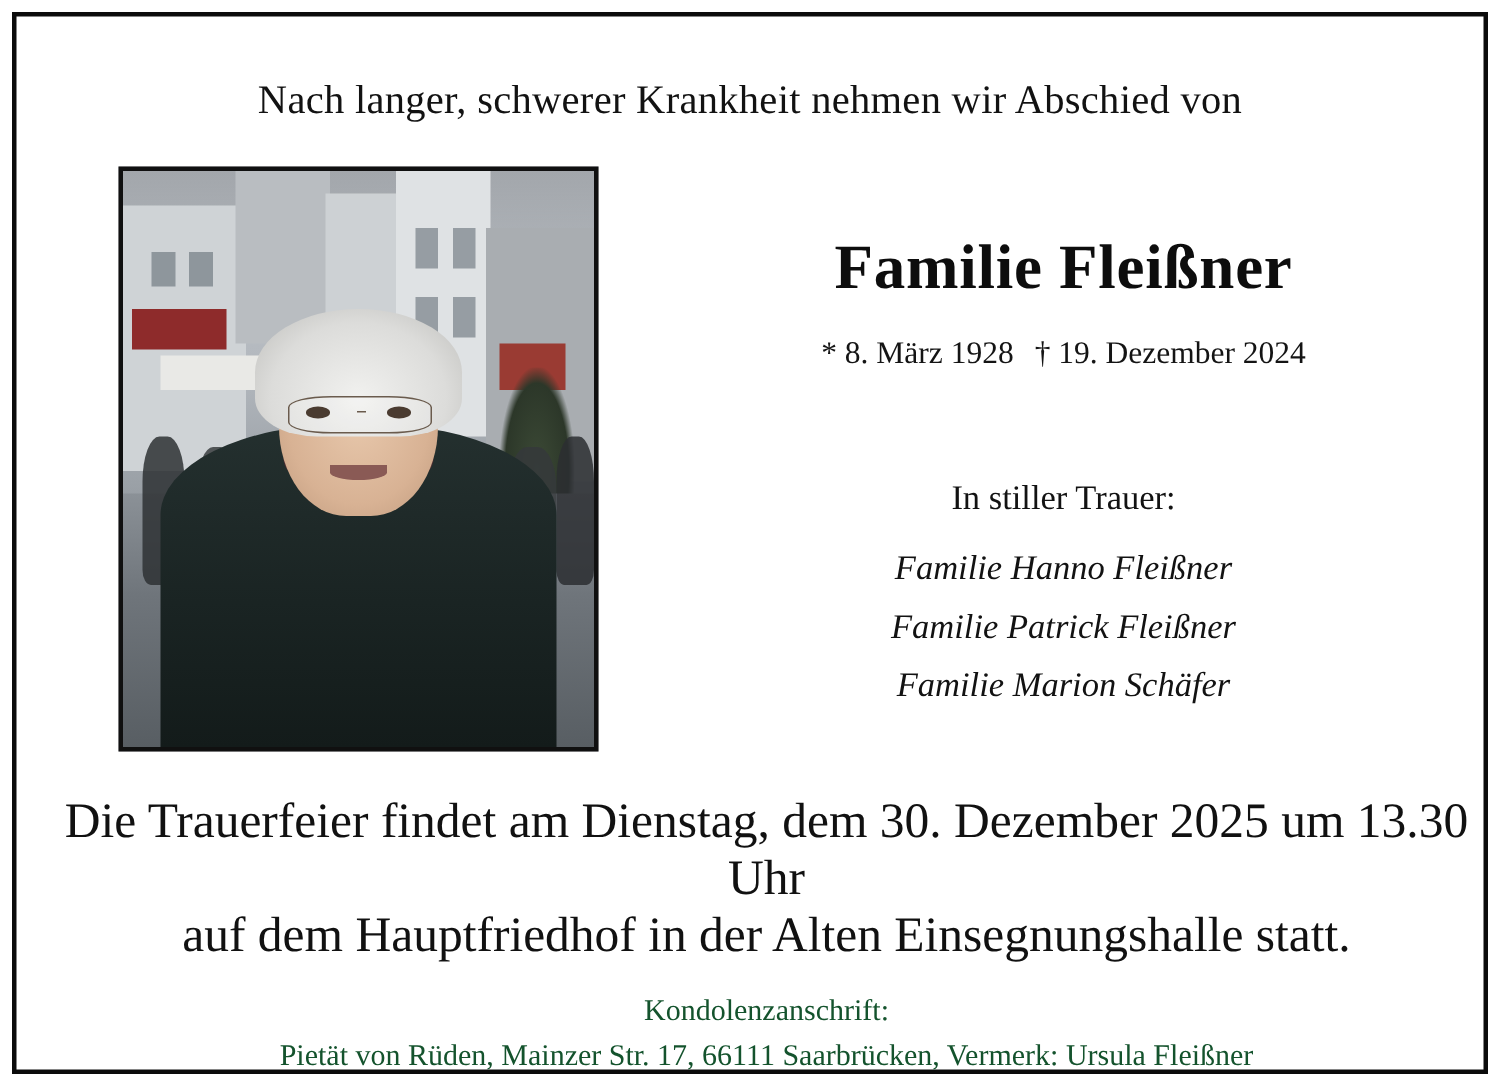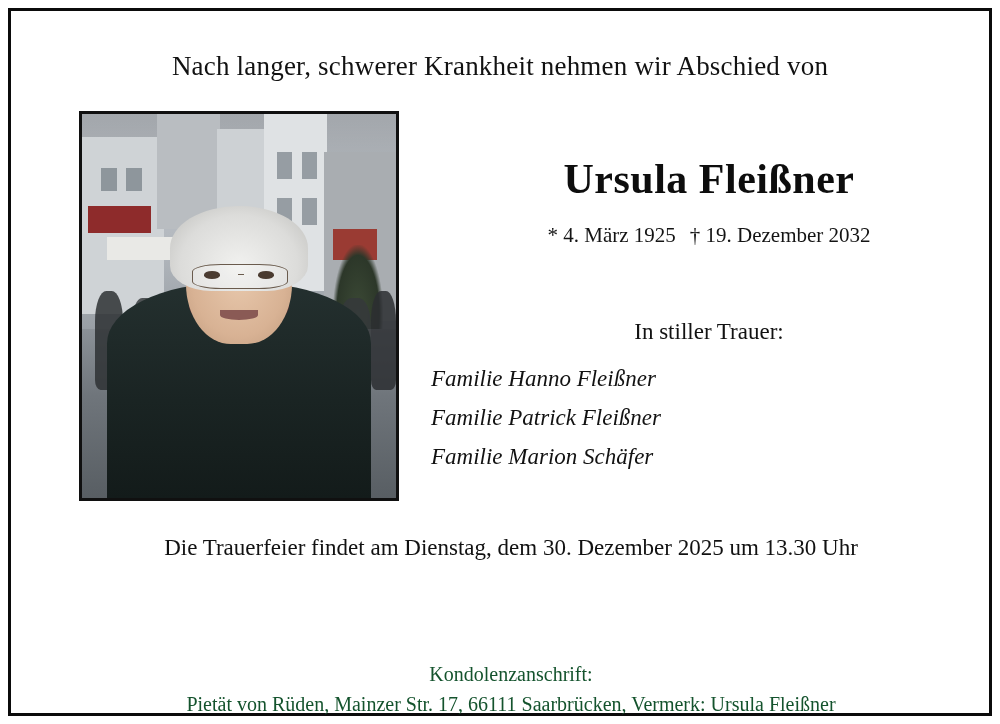--- a/index.html
+++ b/index.html
@@ -255,34 +255,35 @@
     width: 556px;
     text-align: center;
     font-size: 23px;
     color: #121212;
   }
   .families {
     position: absolute;
     left: 420px;
     top: 348px;
     width: 556px;
+    text-align: center;
     font-size: 23px;
     font-style: italic;
     line-height: 39px;
     color: #121212;
   }
 
   
   .ceremony {
     position: absolute;
     left: 30px;
     top: 518px;
     width: 940px;
     text-align: center;
-    font-size: 23px;
+    font-size: 33px;
     line-height: 38px;
     color: #111111;
   }
   .condolence {
     position: absolute;
     left: 30px;
     top: 648px;
     width: 940px;
     text-align: center;
     font-size: 20px;
@@ -326,36 +327,37 @@
           <div class="neck"></div>
           <div class="face"></div>
           <div class="hair"></div>
           <div class="glasses"></div>
           <div class="eye l"></div>
           <div class="eye r"></div>
           <div class="mouth"></div>
         </div>
       </div>
 
-      <div class="name">Ursula Fleißner</div>
+      <div class="name">Familie Fleißner</div>
 
       <div class="dates">
-        <span>* 4. März 1925</span><span class="sep"></span><span>† 19. Dezember 2032</span>
+        <span>* 8. März 1928</span><span class="sep"></span><span>† 19. Dezember 2024</span>
       </div>
 
       <div class="mourn-title">In stiller Trauer:</div>
 
       <div class="families">
         <div>Familie Hanno Fleißner</div>
         <div>Familie Patrick Fleißner</div>
         <div>Familie Marion Schäfer</div>
       </div>
 
       <div class="ceremony">
         <div>Die Trauerfeier findet am Dienstag, dem 30. Dezember 2025 um 13.30 Uhr</div>
+        <div>auf dem Hauptfriedhof in der Alten Einsegnungshalle statt.</div>
       </div>
 
       <div class="condolence">
         <div>Kondolenzanschrift:</div>
         <div>Pietät von Rüden, Mainzer Str. 17, 66111 Saarbrücken, Vermerk: Ursula Fleißner</div>
       </div>
 
     </div>
   </div>
 </div>

